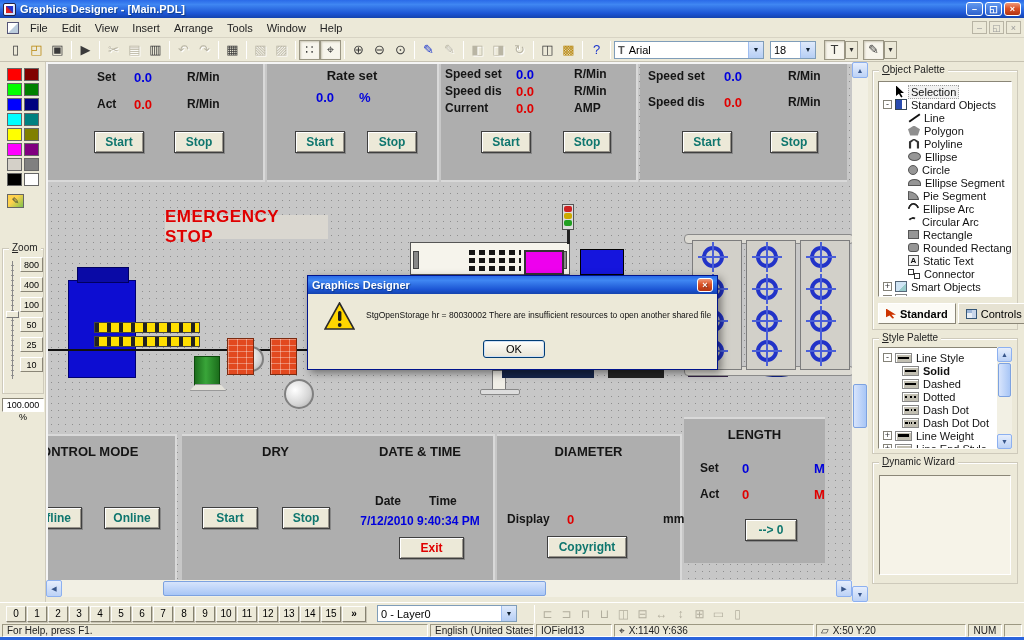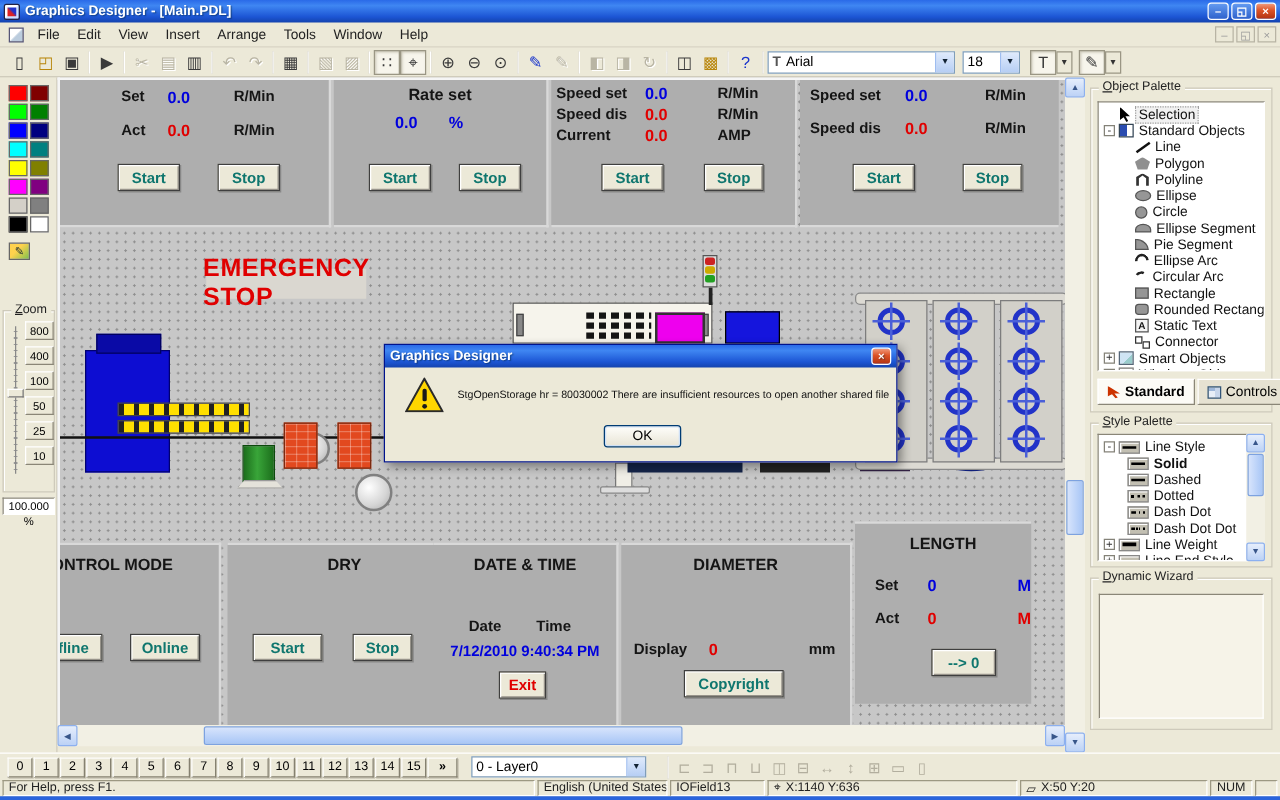--- a/index.html
+++ b/index.html
@@ -45,21 +45,21 @@
   .zoomval{position:absolute;left:2px;top:336px;width:42px;height:14px;background:#fff;border:1px solid;border-color:#8a8677 #fff #fff #8a8677;font-size:9px;text-align:center;line-height:12px}
   
   .canvas{position:absolute;left:46px;top:0;width:806px;height:518px;overflow:hidden;background-color:#c7c7c7;background-image:radial-gradient(circle,#8e8e8e .9px,transparent 1px);background-size:7px 7px;border-left:2px solid #f5f5f5;border-top:2px solid #f5f5f5}
   .hpanel{position:absolute;background:#aeaeae}
   .lb{position:absolute;font-weight:700;font-size:12px;color:#151515;white-space:nowrap}
   .un{position:absolute;font-weight:700;font-size:12px;color:#151515;white-space:nowrap}
   .vv{position:absolute;font-weight:700;font-size:13px;white-space:nowrap}
   .hbtn{position:absolute;height:22px;background:#ece9d8;border:1px solid #3f3f3f;box-shadow:inset 1px 1px 0 #fff,inset -1px -1px 0 #97938a,1px 1px 0 #888;font-weight:700;font-size:12px;color:#0f766e;display:flex;align-items:center;justify-content:center;white-space:nowrap}
   .ptitle{position:absolute;left:0;right:0;text-align:center;font-weight:700;font-size:13px;color:#151515}
   
-  .emerg{position:absolute;left:117px;top:151px;width:128px;height:24px;background:#dad7d0;display:flex;align-items:center;justify-content:center;font-weight:700;font-size:20px;letter-spacing:.5px}
+  .emerg{position:absolute;left:117px;top:151px;width:163px;height:24px;background:#dad7d0;display:flex;align-items:center;justify-content:center;font-weight:700;font-size:17px;letter-spacing:.5px}
   .bluemach{position:absolute;left:20px;top:216px;width:68px;height:98px;background:#0d0dd2;border:1px solid #000070}
   .bluemach::before{content:"";position:absolute;left:8px;top:-14px;width:50px;height:14px;background:#0a0aa6;border:1px solid #000060}
   .ybar{position:absolute;width:106px;height:11px;background:repeating-linear-gradient(90deg,#222 0 4px,#ffdf00 4px 12px);border:1px solid #444}
   .wire{position:absolute;left:0;top:285px;width:400px;height:2px;background:#111}
   .pulley{position:absolute;border-radius:50%;background:radial-gradient(circle at 35% 35%,#fff,#d5d5d5 60%,#aaa);border:2px solid #808080}
   .pump{position:absolute;left:146px;top:292px;width:26px;height:30px;background:linear-gradient(90deg,#1c6e1c,#39a539 45%,#1c6e1c);border:1px solid #0c4a0c}
   .pumpbase{position:absolute;left:138px;top:320px;width:44px;height:7px;background:#e4e2da;border:1px solid #999;clip-path:polygon(8% 100%,22% 0,78% 0,92% 100%)}
   .brick{position:absolute;width:27px;height:37px;background-color:#e2491f;background-image:linear-gradient(rgba(255,255,255,.35) 1px,transparent 1px),linear-gradient(90deg,rgba(255,255,255,.35) 1px,transparent 1px);background-size:9px 6px;border:1px solid #7a2a10}
   .stand{position:absolute;left:342px;top:268px;width:18px;height:36px;background:#b9b9b9;border:1px solid #666}
   .cabinet{position:absolute;left:362px;top:178px;width:160px;height:33px;background:#f6f4ec;border:1px solid #555}
@@ -368,27 +368,27 @@
       <div class="hpanel" style="left:134px;top:370px;width:189px;height:146px;border-top:2px solid #d9d9d9;border-right:2px solid #d9d9d9">
         <span class="ptitle" style="top:8px">DRY</span>
         <span class="hbtn" style="left:20px;top:71px;width:56px">Start</span>
         <span class="hbtn" style="left:100px;top:71px;width:48px">Stop</span>
       </div>
       <div class="hpanel" style="left:299px;top:370px;width:148px;height:146px;border-top:2px solid #d9d9d9;border-right:2px solid #d9d9d9">
         <span class="ptitle" style="top:8px">DATE &amp; TIME</span>
         <span class="lb" style="left:28px;top:58px">Date</span>
         <span class="lb" style="left:82px;top:58px">Time</span>
         <span class="vv" style="left: 0px; right: 0px; top: 78px; text-align: center; font-size: 12px; color: rgb(0, 0, 221);">7/12/2010 9:40:34 PM</span>
-        <span class="hbtn" style="left: 52px; top: 101px; width: 38px; color: rgb(224, 0, 0);">Exit</span>
+        <span class="hbtn" style="left: 52px; top: 101px; width: 65px; color: rgb(224, 0, 0);">Exit</span>
       </div>
       <div class="hpanel" style="left:449px;top:370px;width:185px;height:146px;border-top:2px solid #d9d9d9;border-right:2px solid #d9d9d9">
         <span class="ptitle" style="top:8px">DIAMETER</span>
         <span class="lb" style="left:10px;top:76px">Display</span>
         <span class="vv" style="left: 70px; top: 76px; color: rgb(224, 0, 0);">0</span>
-        <span class="un" style="left:150px;top:76px">mm</span>
+        <span class="un" style="left:166px;top:76px">mm</span>
         <span class="hbtn" style="left:50px;top:100px;width:80px">Copyright</span>
       </div>
       <div class="hpanel" style="left:636px;top:353px;width:141px;height:146px;border-top:2px solid #d9d9d9">
         <span class="ptitle" style="top:8px">LENGTH</span>
         <span class="lb" style="left:16px;top:42px">Set</span>
         <span class="vv" style="left: 58px; top: 42px; color: rgb(0, 0, 221);">0</span>
         <span class="vv" style="left: 130px; top: 42px; color: rgb(0, 0, 221);">M</span>
         <span class="lb" style="left:16px;top:68px">Act</span>
         <span class="vv" style="left: 58px; top: 68px; color: rgb(224, 0, 0);">0</span>
         <span class="vv" style="left: 130px; top: 68px; color: rgb(224, 0, 0);">M</span>

